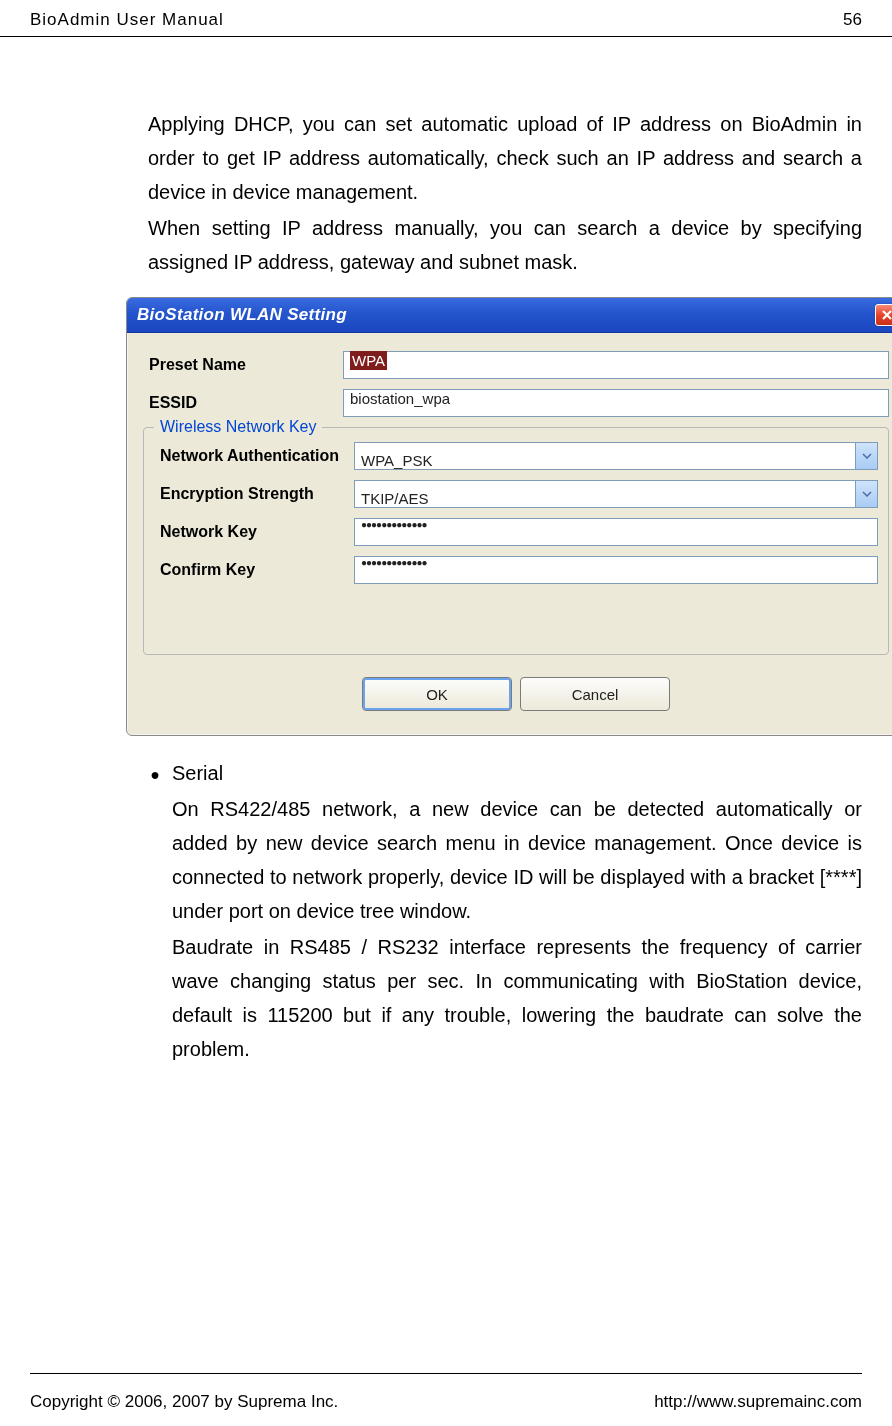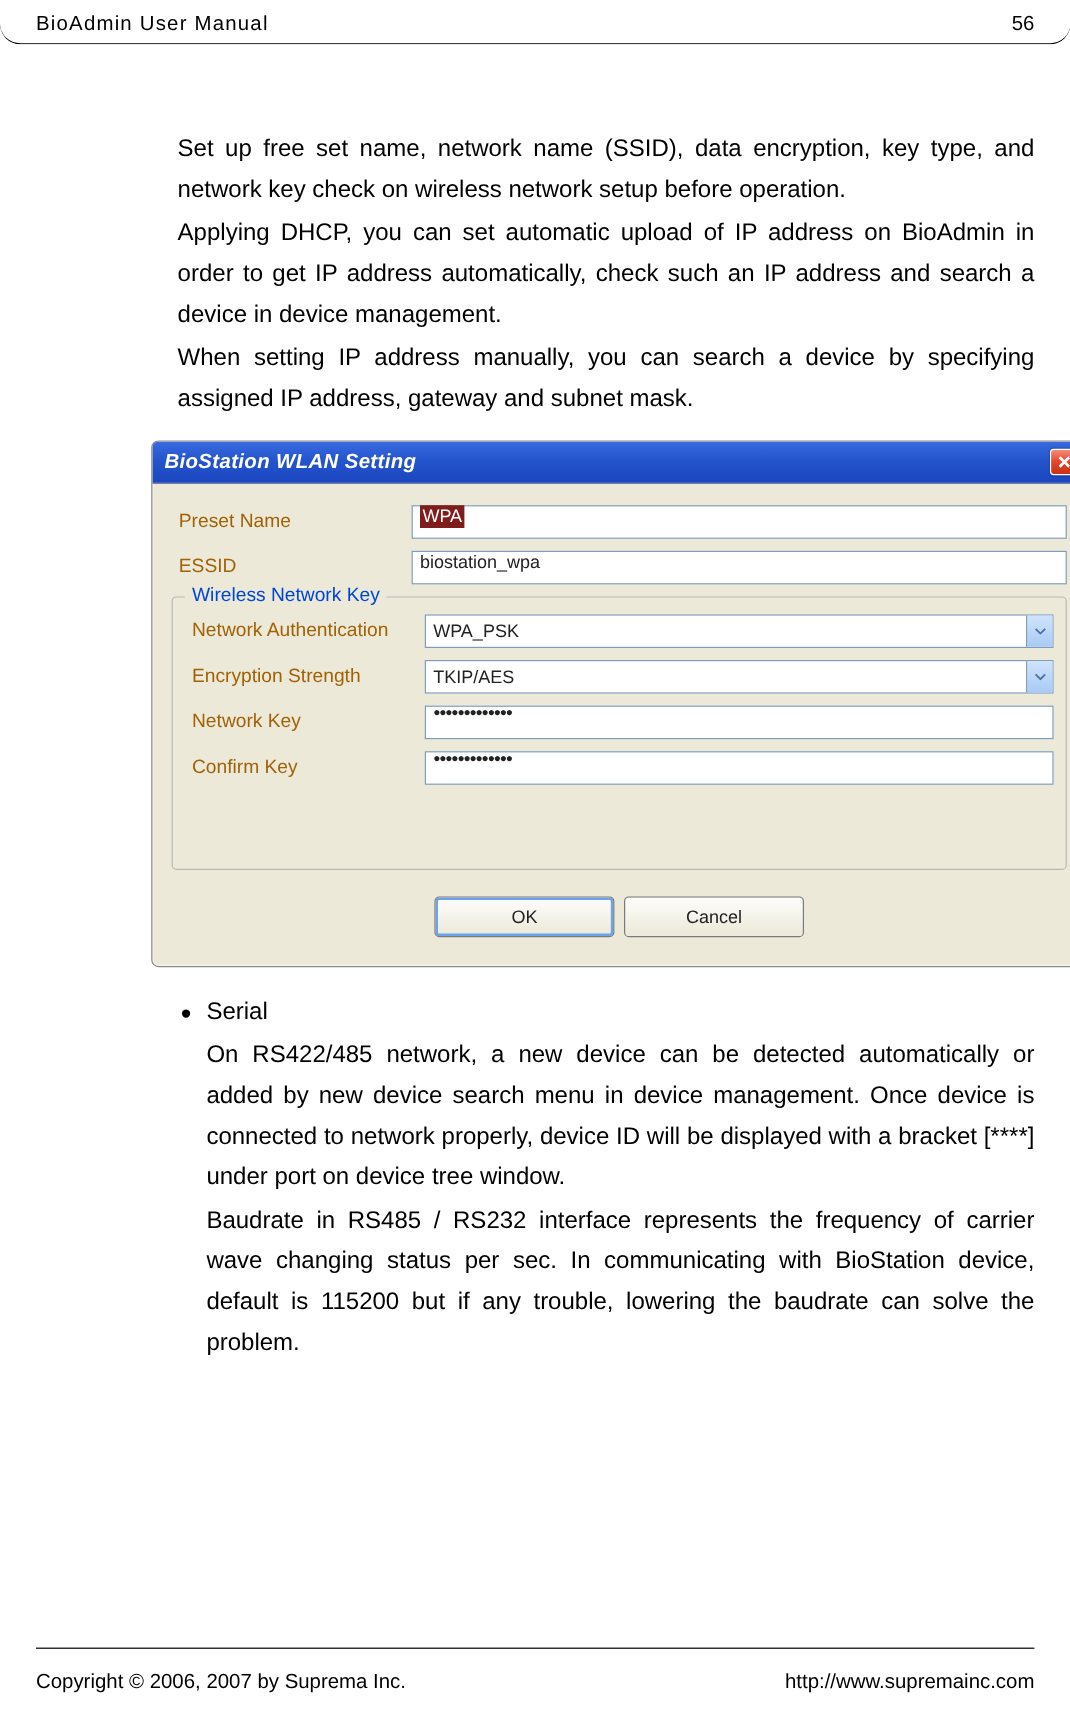--- a/index.html
+++ b/index.html
@@ -12,21 +12,20 @@
       position: relative;
     }
     .page-header {
       width: 100%;
       padding: 10px 30px 6px 30px;
       display: flex;
       justify-content: space-between;
       align-items: baseline;
       border-bottom: 1.2px solid #000;
       font-size: 17px;
-      border-radius: 17px;
     }
     .page-header .title { letter-spacing: 1px; }
     .page-header .pagenum { }
     .content {
       padding: 70px 30px 0 30px;
     }
     .body-text {
       margin-left: 118px;
       margin-right: 0;
       font-size: 20px;
@@ -72,22 +71,23 @@
       padding: 18px 16px 24px 16px;
     }
     .form-row {
       display: flex;
       align-items: center;
       margin-bottom: 10px;
     }
     .form-label {
       width: 200px;
       font-size: 16px;
-      color: #a16207;
+      color: #000000;
       padding-left: 6px;
+      font-weight: bold;
     }
     .form-input {
       flex: 1;
       height: 28px;
       border: 1px solid #7f9db9;
       background: #fff;
       font-size: 15px;
       padding: 0 6px;
       font-family: Arial, sans-serif;
       color: #222;
@@ -111,21 +111,21 @@
       padding: 0 6px;
       color: #0046d5;
       font-size: 16px;
     }
     .combo {
       flex: 1;
       height: 28px;
       border: 1px solid #7f9db9;
       background: #fff;
       display: flex;
-      align-items: center;
+      align-items: flex-end;
       justify-content: space-between;
       padding-left: 6px;
       font-size: 15px;
       color: #222;
     }
     .combo-arrow {
       width: 22px; height: 100%;
       background: linear-gradient(to bottom, #cfe3fb, #a9cbf4);
       border-left: 1px solid #7f9db9;
       display: flex; align-items: center; justify-content: center;
@@ -190,21 +190,20 @@
 </head>
 <body>
 
 <div class="page-header">
   <span class="title">BioAdmin  User  Manual</span>
   <span class="pagenum">56</span>
 </div>
 
 <div class="content">
   <div class="body-text">
-    <p>Set up free set name, network name (SSID), data encryption, key type, and network key check on wireless network setup before operation.</p>
     <p>Applying DHCP, you can set automatic upload of IP address on BioAdmin in order to get IP address automatically, check such an IP address and search a device in device management.</p>
     <p>When setting IP address manually, you can search a device by specifying assigned IP address, gateway and subnet mask.</p>
   </div>
 
   <div class="dialog">
     <div class="titlebar">
       <span class="titlebar-text">BioStation WLAN Setting</span>
       <div class="close-btn">
         <svg viewBox="0 0 12 12">
           <path d="M2 2 L10 10 M10 2 L2 10" stroke="#fff" stroke-width="2.2" fill="none"></path>

